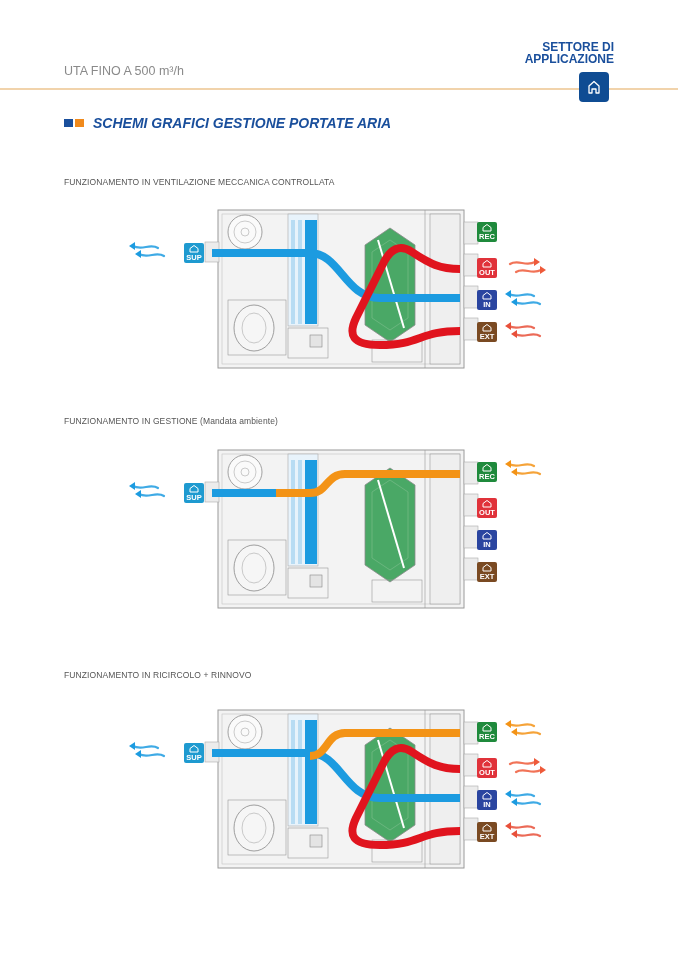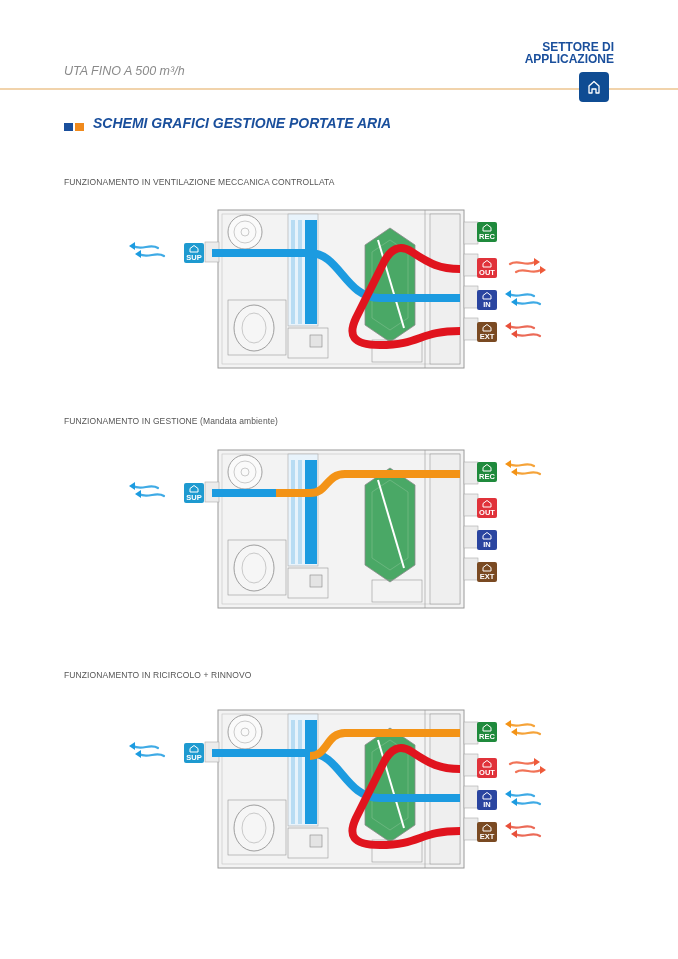--- a/index.html
+++ b/index.html
@@ -1,21 +1,21 @@
 <!DOCTYPE html>
 <html><head>
 <meta charset="utf-8">
 <style>
   html,body{margin:0;padding:0;background:#fff;}
   body{width:678px;height:959px;position:relative;overflow:hidden;font-family:"Liberation Sans",sans-serif;}
-  .hdr-left{position:absolute;left:64px;top:64px;font-size:12.5px;font-style:italic;color:#8a8a8a;}
+  .hdr-left{position:absolute;left:64px;top:64px;font-size:12.5px;color:#8a8a8a;}
   .hdr-right{position:absolute;right:64px;top:41px;text-align:right;font-size:12px;font-weight:bold;color:#1a4f9c;line-height:12px;}
   .hdr-line{position:absolute;left:0;right:0;top:88px;height:2px;background:#f1d3ab;}
   .home-badge{position:absolute;left:579px;top:72px;width:30px;height:30px;background:#0f4c93;border-radius:4px;display:flex;align-items:center;justify-content:center;}
-  .section-title{position:absolute;left:64px;top:115px;display:flex;align-items:flex-end;gap:5px;}
+  .section-title{position:absolute;left:64px;top:115px;display:flex;align-items:center;gap:5px;}
   .sq{width:9px;height:8px;display:inline-block;}
   .section-title .txt{font-size:14px;font-weight:bold;font-style:italic;color:#1a4f9c;margin-left:4px;}
   .cap{position:absolute;left:64px;font-size:8.5px;font-weight:normal;color:#555;letter-spacing:0.1px;}
   .diagram{position:absolute;left:120px;width:450px;height:190px;}
   .page-num{position:absolute;left:602px;top:970px;font-size:10px;font-weight:bold;font-style:italic;color:#444;}
 </style>
 </head>
 <body>
 
 <div class="hdr-left">UTA FINO A 500 m³/h</div>

